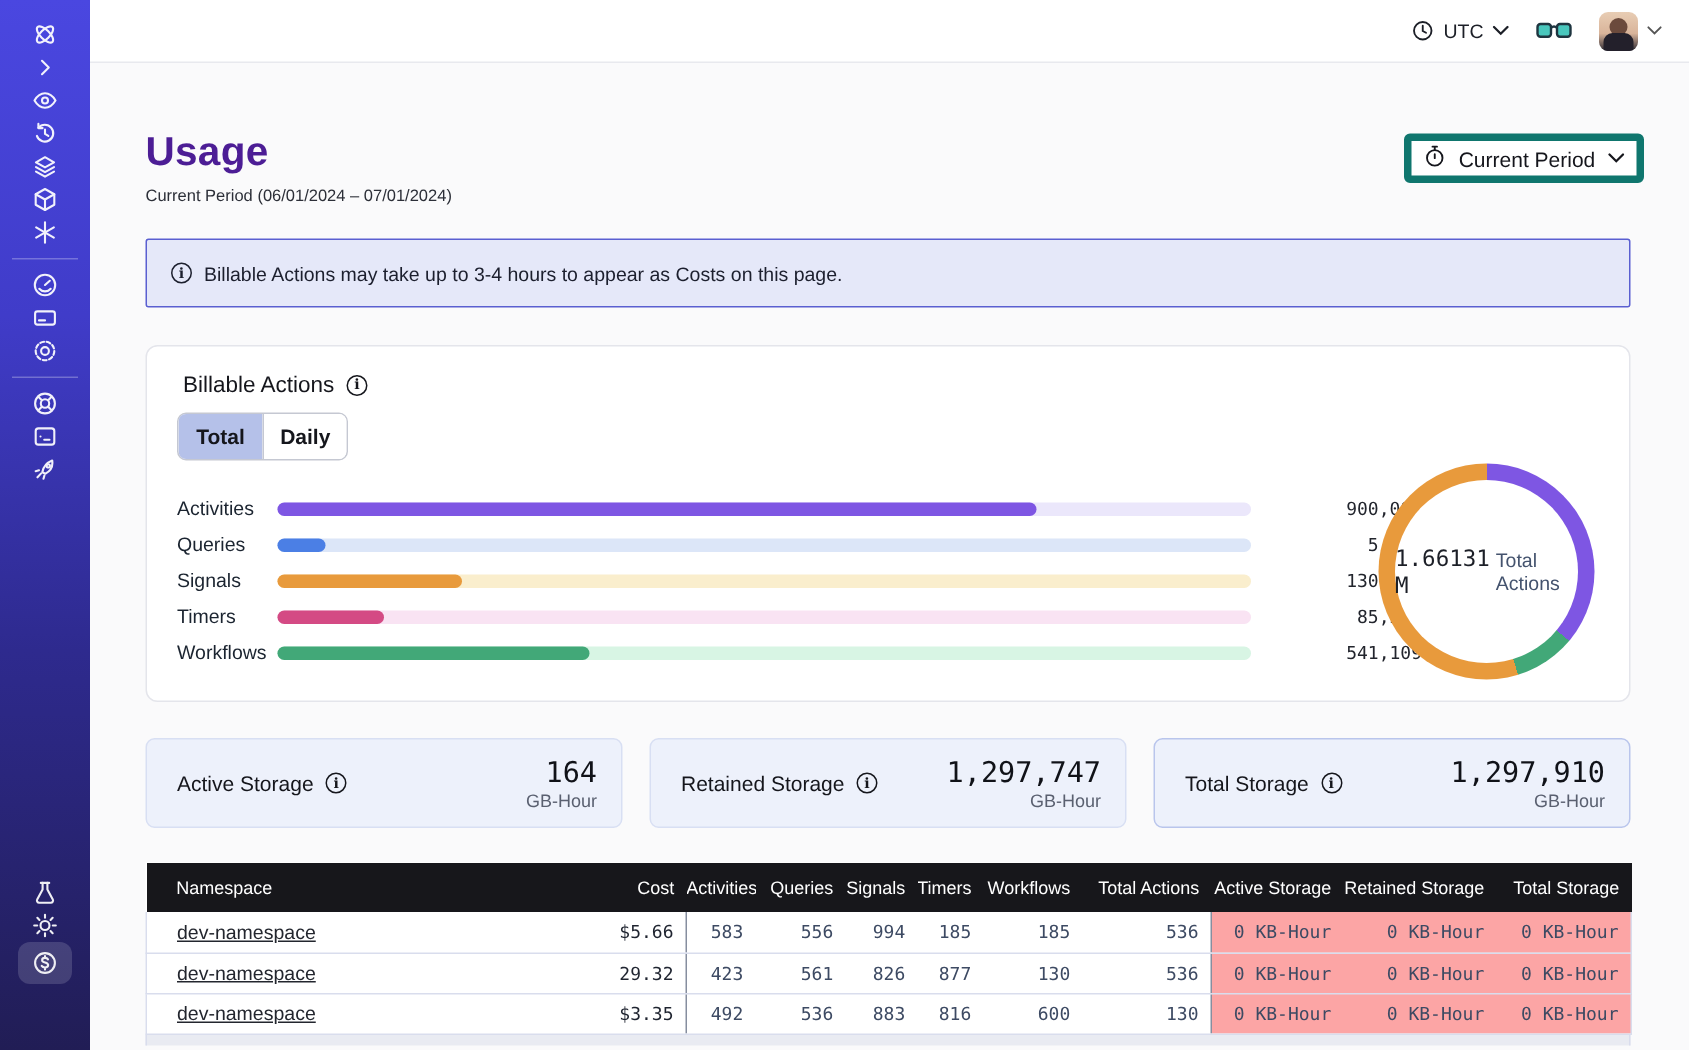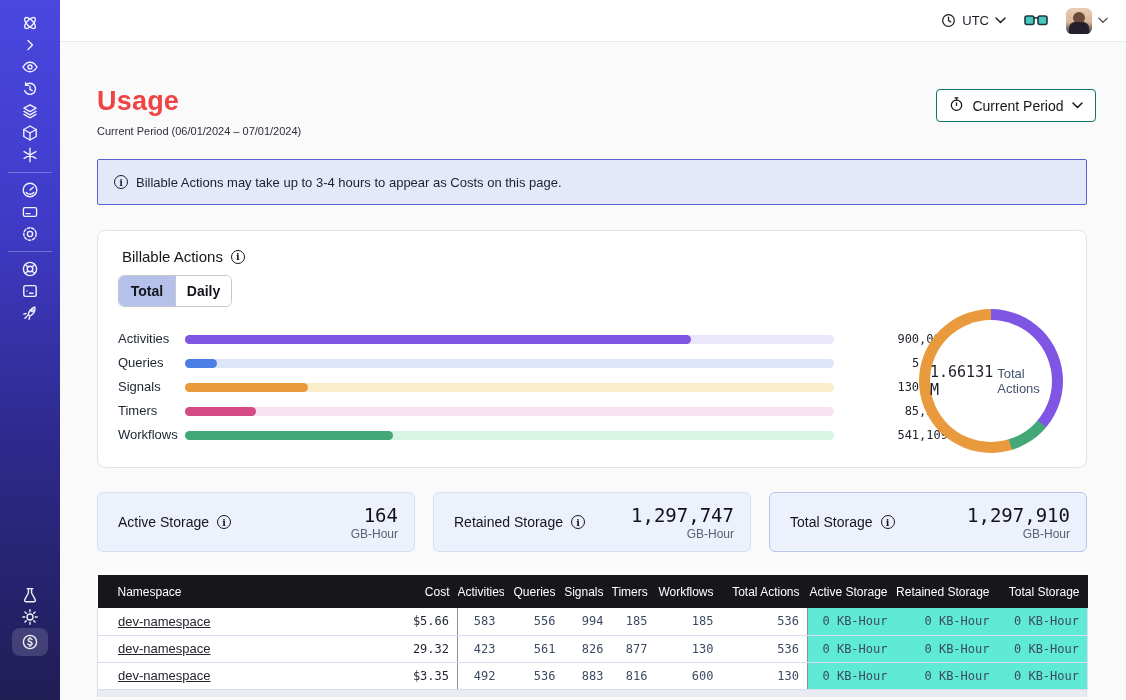--- a/index.html
+++ b/index.html
@@ -25,25 +25,25 @@
   .tz svg, .chev svg { display:block; }
   .glasses { cursor:pointer; display:flex; }
   .avatar-wrap { display:flex; align-items:center; gap:6px; cursor:pointer; }
   .avatar { width:26px; height:26px; border-radius:6px; background:linear-gradient(180deg,#e8cdb4 0%, #d9b49a 55%, #2e2a33 100%); position:relative; overflow:hidden; }
   .avatar::before { content:""; position:absolute; left:7px; top:4px; width:12px; height:12px; border-radius:50%; background:#6b4a3c; }
   .avatar::after { content:""; position:absolute; left:3px; top:14px; width:20px; height:12px; border-radius:6px 6px 0 0; background:#23202b; }
 
   
   .main { position:absolute; left:60px; top:42px; width:1066px; height:658px; background:#fafafb; }
 
-  .page-title { position:absolute; left:37px; top:44px; font-size:27px; font-weight:600; color:#ef4444; letter-spacing:.2px;text-align:center; }
+  .page-title { position:absolute; left:37px; top:44px; font-size:27px; font-weight:600; color:#4c1d95; letter-spacing:.2px;text-align:center; }
   .page-sub { position:absolute; left:37px; top:83px; font-size:11px; color:#2c2f38; }
 
   .period-btn { position:absolute; left:876px; top:47px; width:160px; height:33px; background:#fff;
-    border:1px solid #0f766e; border-radius:4px; display:flex; align-items:center; justify-content:center; gap:8px;
+    border:5px solid #0f766e; border-radius:4px; display:flex; align-items:center; justify-content:center; gap:8px;
     font-size:14px; color:#15161c; cursor:pointer; }
 
   .banner { position:absolute; left:37px; top:117px; width:990px; height:46px; background:#e5e8f9;
     border:1px solid #5a5fd1; border-radius:2px; display:flex; align-items:center; padding:0 16px; gap:8px;
     font-size:13px; color:#1c1f2e; }
 
   .info-i { display:inline-flex; width:14px; height:14px; border:1.2px solid currentColor; border-radius:50%;
     align-items:center; justify-content:center; font-size:9.5px; font-weight:600; font-family:"DejaVu Serif", serif; flex:0 0 auto; }
 
   
@@ -85,21 +85,21 @@
     text-align:right; padding:0 8px 0 0; white-space:nowrap; overflow:hidden; }
   thead th.h-ns { text-align:left; padding-left:20px; }
   tbody td { height:27px; border-bottom:1px solid #d9dded; font-family:"DejaVu Sans Mono", monospace;
     font-size:12px; color:#3d4a63; text-align:right; padding:0 8px 0 0; white-space:nowrap; }
   tbody tr td:first-child { border-left:1px solid #d9dded; }
   tbody tr td:last-child { border-right:1px solid #d9dded; }
   td.c-ns { text-align:left; padding-left:20px; font-family:"Liberation Sans", sans-serif; font-size:13px; }
   .ns-link { color:#23262e; text-decoration:underline; cursor:pointer;margin-top:23px; }
   td.c-cost { color:#1f2430; }
   td.div-l, th.div-l { border-left:1px solid #868e9f !important; }
-  td.stor-cell { background:#5eead4; }
+  td.stor-cell { background:#fca5a5; }
   .tbl-partial { width:990px; height:7px; background:#e9ebf2; border-left:1px solid #d9dded; border-right:1px solid #d9dded; }
 </style>
 </head>
 <body>
 
 <div class="app">
 
   <nav class="sidebar">
     <div class="sb-icon">
       <svg viewBox="0 0 18 18">

